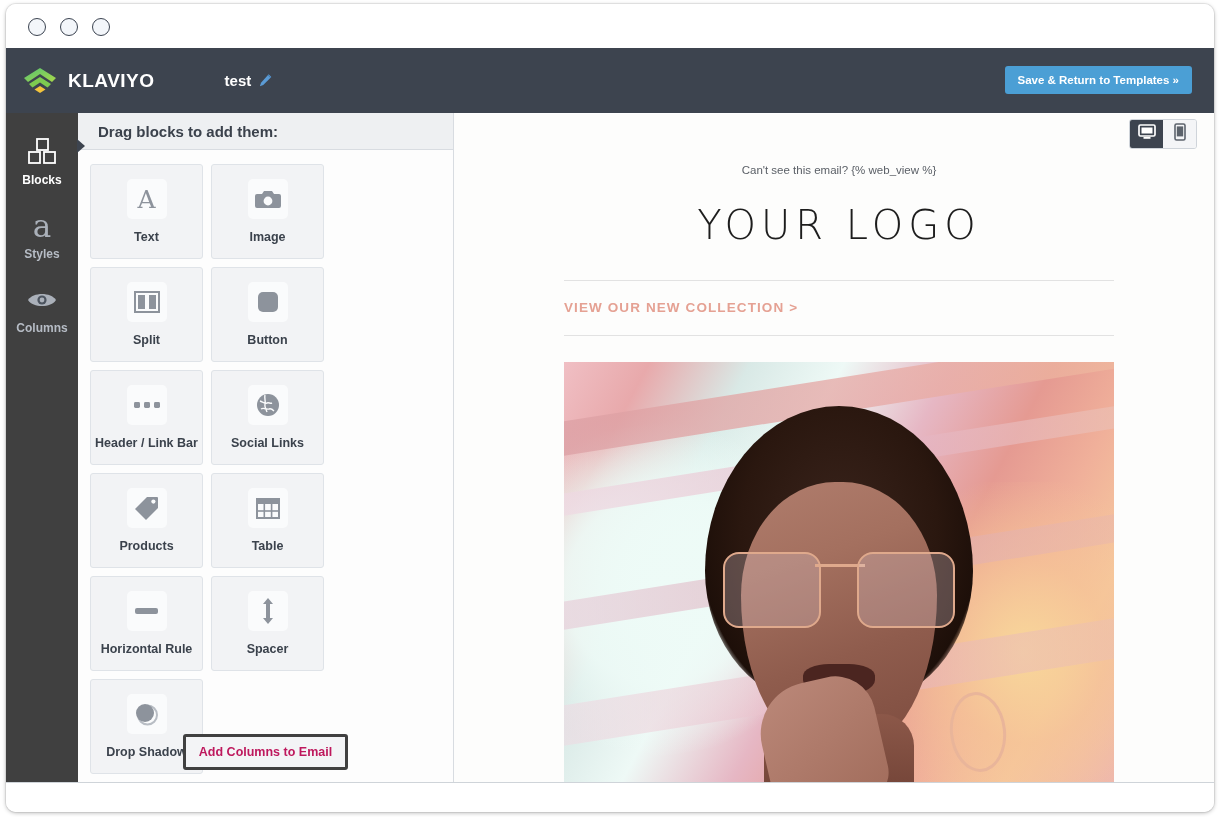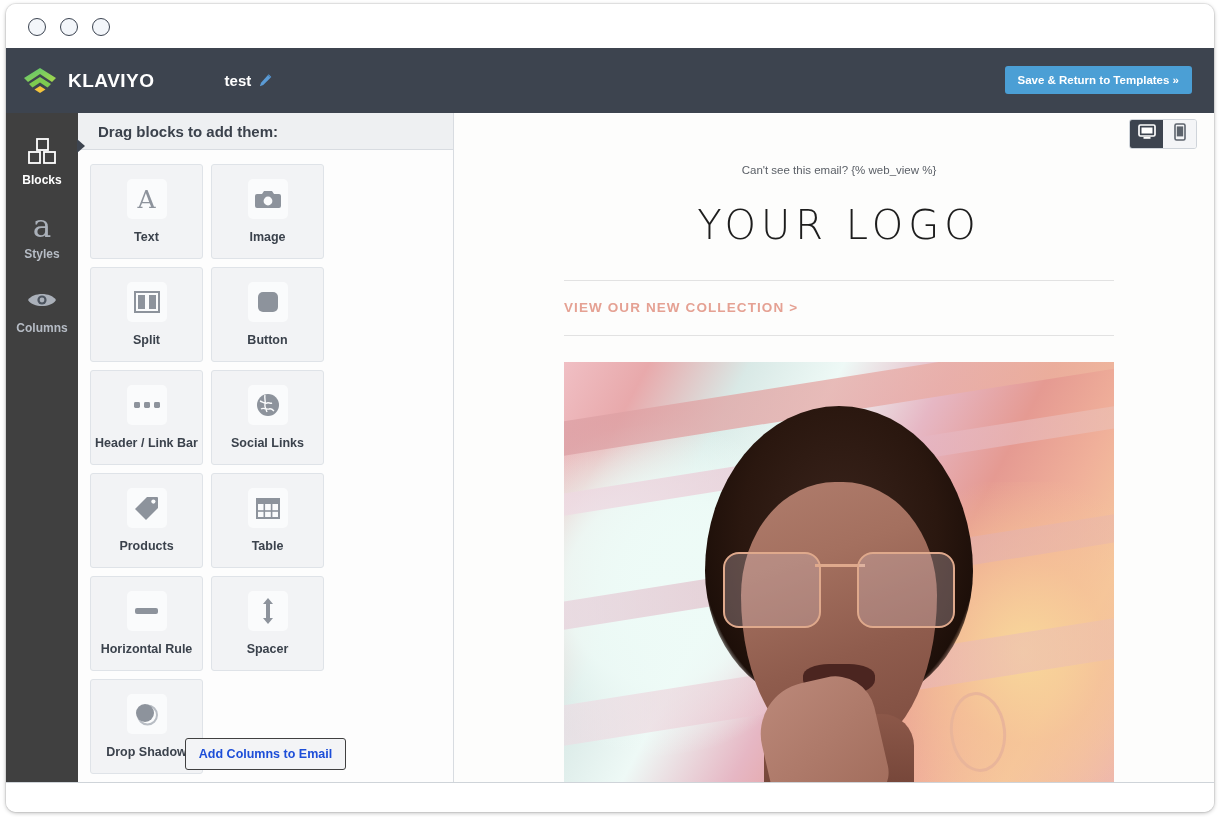--- a/index.html
+++ b/index.html
@@ -128,24 +128,24 @@
     margin-bottom: 11px;
   }
   .tile-lbl { font-size: 12.5px; color: #3b424c; font-weight: bold; }
 
   .add-cols-wrap {
     position: absolute; left: 0; bottom: 12px; width: 100%;
     display: flex; justify-content: center;
   }
   .add-cols {
     background: #f3f4f6;
-    border: 1px solid #404040;
+    border: 3px solid #404040;
     border-radius: 3px;
     padding: 8px 13px;
-    font-size: 12.5px; font-weight: bold; color: #1d4ed8;
+    font-size: 12.5px; font-weight: bold; color: #be185d;
     font-family: "Liberation Sans", sans-serif;
     cursor: pointer;
   }
 
   
   .stage {
     position: absolute; left: 448px; top: 110px;
     width: 760px; height: 669px;
     background: #fdfdfc;
   }

